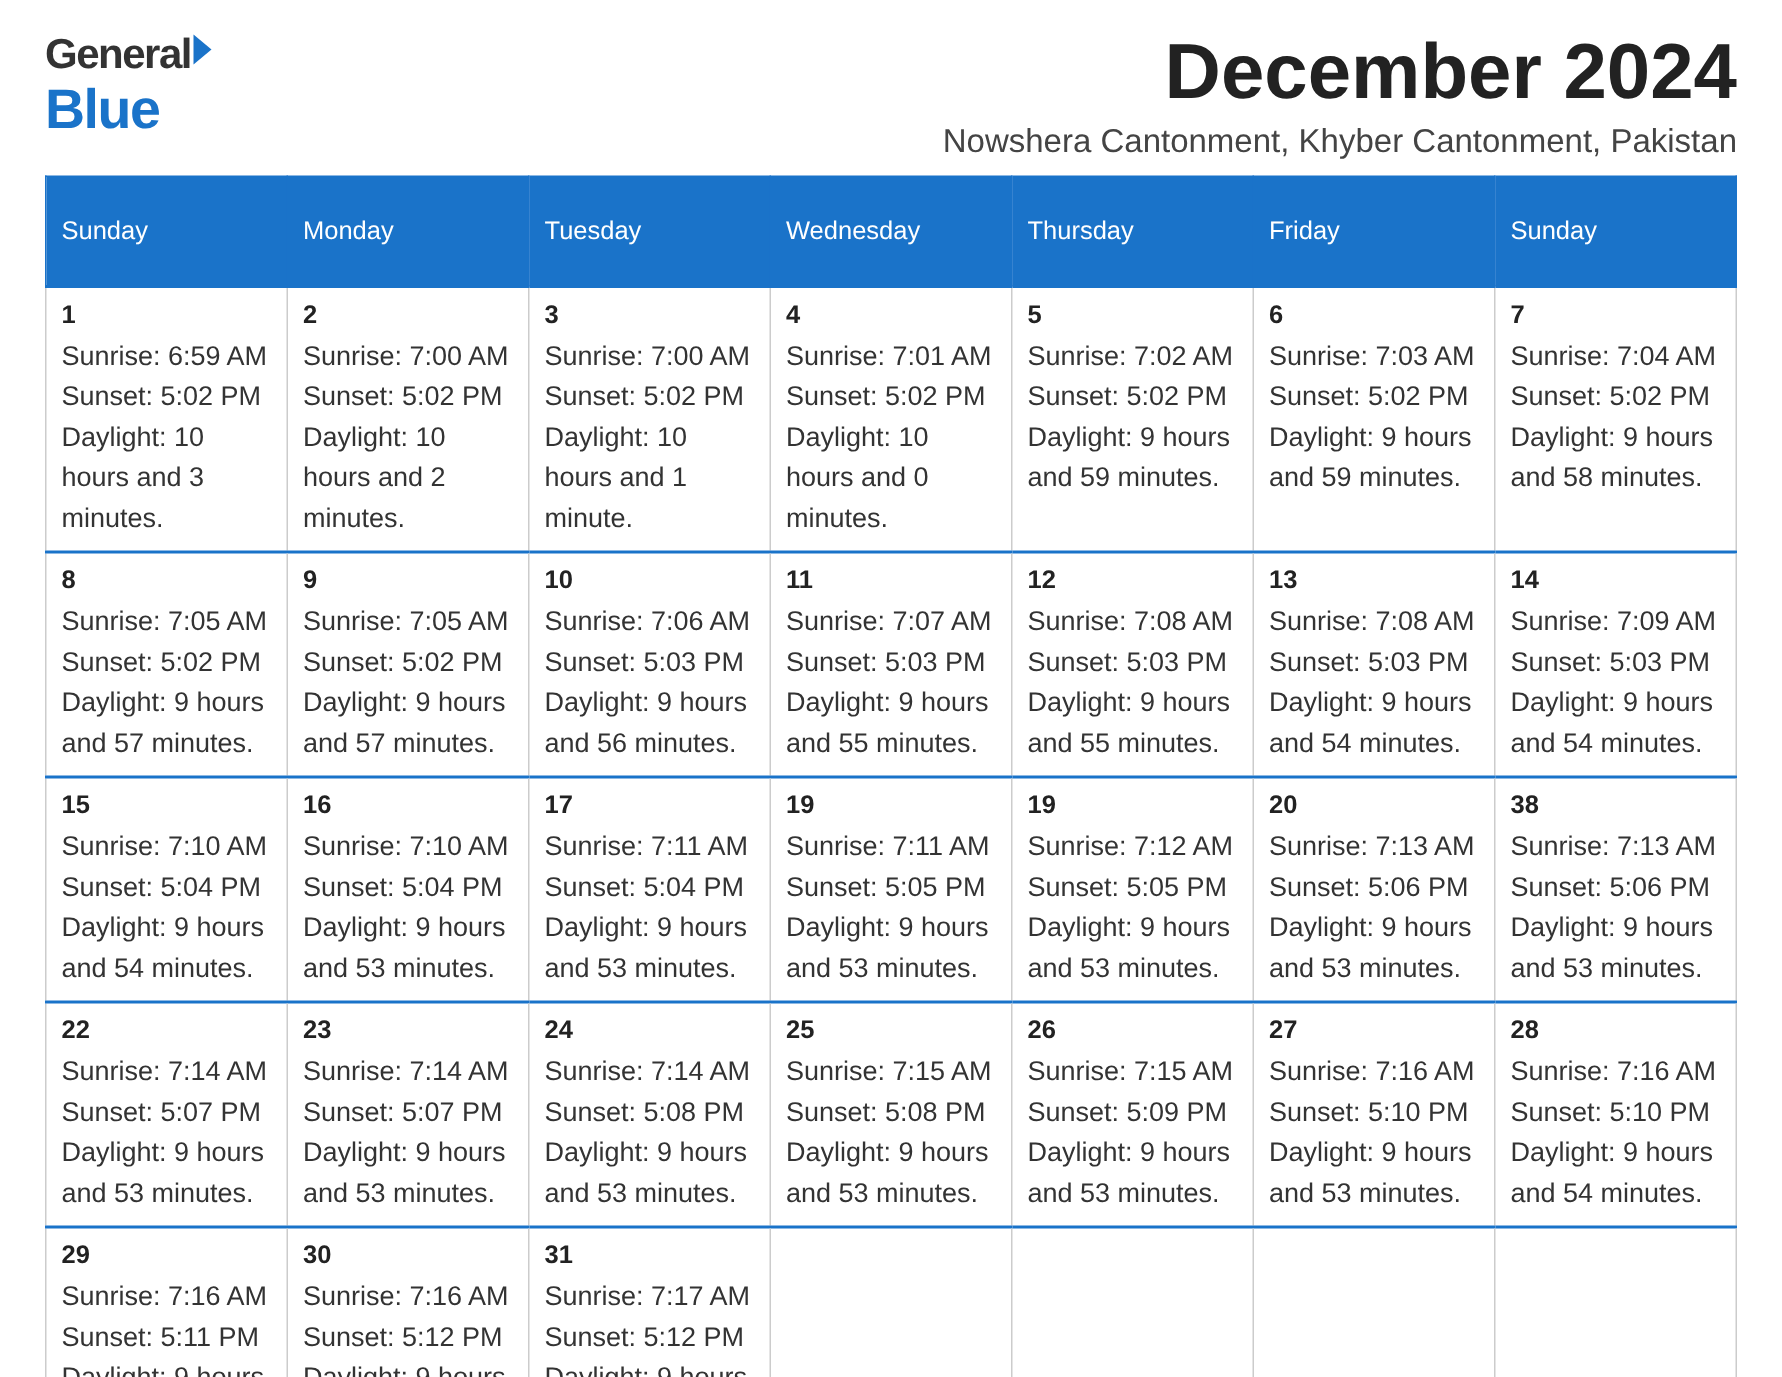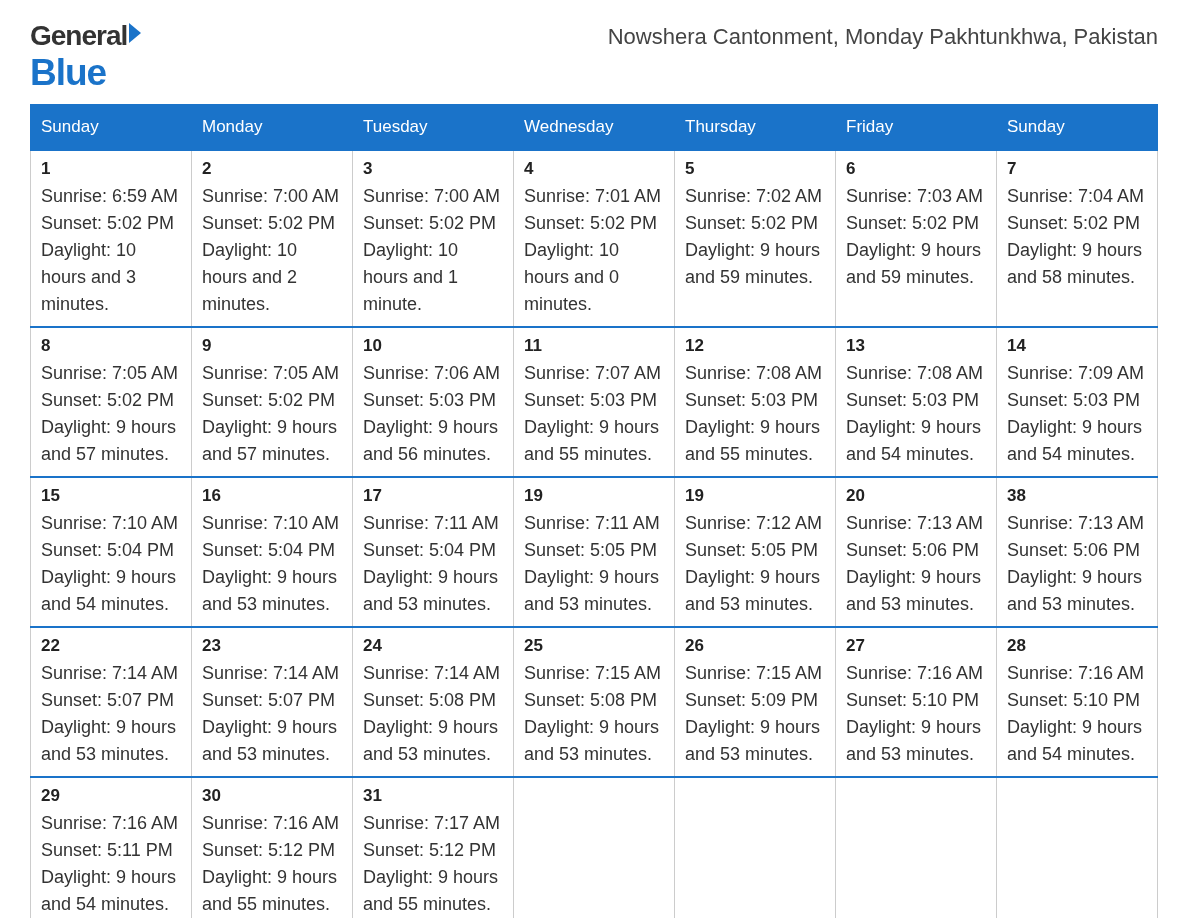--- a/index.html
+++ b/index.html
@@ -62,21 +62,21 @@
     .calendar {
       width: 100%;
       border-collapse: collapse;
       margin-top: 10px;
     }
     .calendar th {
       background-color: #1a73c9;
       color: #fff;
       font-size: 17px;
       font-weight: normal;
-      padding: 12px 10px;
+      padding: 26px 10px;
       text-align: left;
       border: 1px solid #1a73c9;
     }
     .calendar td {
       vertical-align: top;
       padding: 8px 10px;
       border: 1px solid #ccc;
       border-top: 2px solid #1a73c9;
       font-size: 13px;
       color: #333;
@@ -101,21 +101,22 @@
 
 <div class="header">
   <div class="logo-wrapper">
     <div class="logo-line1">
       <span class="logo-general">General</span>
       <div class="logo-triangle"></div>
     </div>
     <span class="logo-blue">Blue</span>
   </div>
   <div class="title-section">
-    <div class="location">Nowshera Cantonment, Monday Pakhtunkhwa, Pakistan</div>
+    <div class="month-year">December 2024</div>
+    <div class="location">Nowshera Cantonment, Khyber Cantonment, Pakistan</div>
   </div>
 </div>
 
 <table class="calendar">
   <thead>
     <tr>
       <th>Sunday</th>
       <th>Monday</th>
       <th>Tuesday</th>
       <th>Wednesday</th>

